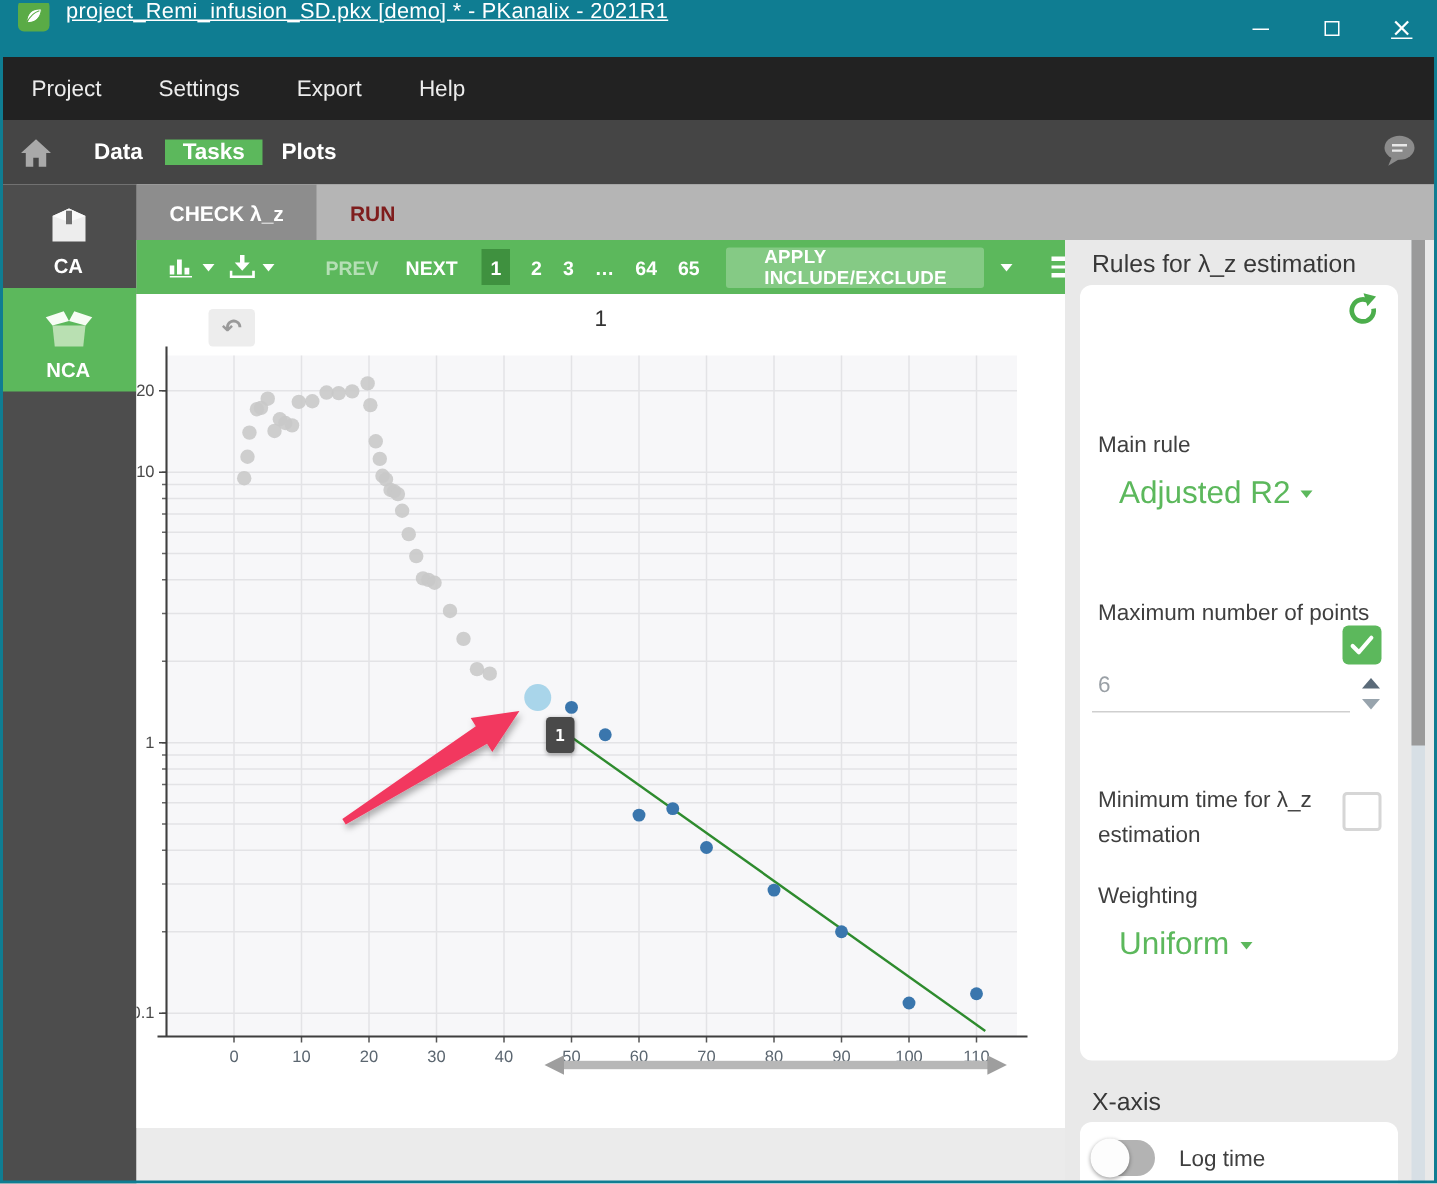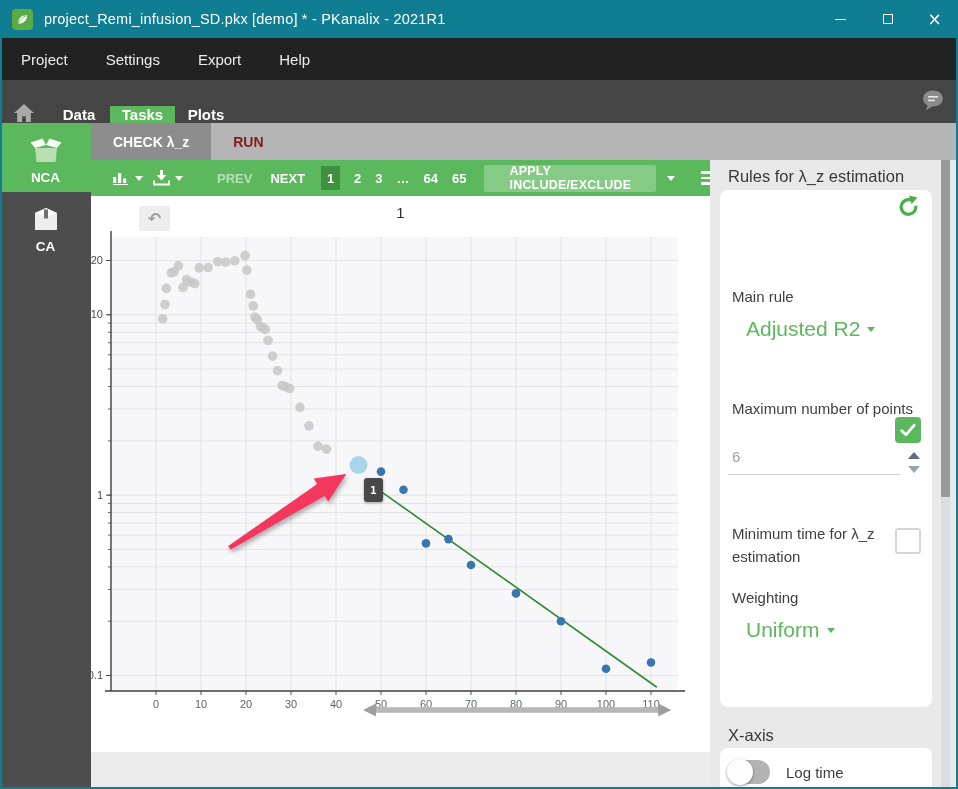--- a/index.html
+++ b/index.html
@@ -1,35 +1,35 @@
 <!DOCTYPE html>
 <html><head>
 <meta charset="utf-8">
 <style>
   * { margin:0; padding:0; box-sizing:border-box; }
   html,body { width:958px; height:789px; overflow:hidden; }
   body { font-family:"Liberation Sans","DejaVu Sans",sans-serif; background:#ebebeb; position:relative; }
   .abs { position:absolute; }
 
   
-  .titlebar { left:0; top:0; width:958px; height:38px; background:#0f7d92; display:flex; align-items:center; color:#fff; }
+  .titlebar { left:0; top:0; width:958px; height:38px; background:#0f7d92; display:flex; align-items:flex-start; color:#fff;text-decoration:underline; }
   .appicon { width:21px; height:21px; margin-left:12px; border-radius:4px; background:#5aab46; display:flex; align-items:center; justify-content:center; }
   .titletext { margin-left:11px; font-size:14.5px; letter-spacing:.2px; }
   .wincontrols { margin-left:auto; display:flex; height:100%; }
   .winbtn { width:47px; height:100%; display:flex; align-items:center; justify-content:center; color:#fff; }
   .glyph-min { width:11px; height:0; border-top:1.4px solid #fff; display:block; }
   .glyph-max { width:10px; height:10px; border:1.3px solid #fff; display:block; }
   .glyph-close { font-size:17px; font-family:"DejaVu Sans",sans-serif; line-height:1; }
 
   
   .menubar { left:0; top:38px; width:958px; height:42px; background:#222; display:flex; align-items:center; padding-left:21px; gap:38px; }
   .menuitem { color:#ececec; font-size:15px; }
 
   
-  .tabbar { left:0; top:80px; width:958px; height:43px; background:#454545; display:flex; align-items:flex-end; }
+  .tabbar { left:0; top:80px; width:958px; height:43px; background:#454545; display:flex; align-items:center; }
   .tab-home { width:48px; display:flex; align-items:center; justify-content:center; }
   .tab { width:62px; display:flex; align-items:center; justify-content:center; color:#fff; font-size:15px; font-weight:700; }
   .tab.active { background:#5cb85c; width:65px; }
   .chatbtn { position:absolute; right:13px; top:9px; }
 
   
   .subtabbar { left:91px; top:123px; width:867px; height:37px; background:#b5b5b5; display:flex; }
   .subtab { padding:0 22px; display:flex; align-items:center; color:#7f1d1d; font-size:14px; font-weight:700; }
   .subtab.active { background:#8d8d8d; color:#fff; }
 
@@ -138,35 +138,35 @@
     </svg>
   </div>
 </div>
 
 <div class="abs subtabbar">
   <div class="subtab active">CHECK λ_z</div>
   <div class="subtab">RUN</div>
 </div>
 
 <div class="abs sidebar">
+  <div class="side-item">
+    <svg width="30" height="28" viewBox="0 0 30 28">
+      <polygon points="4,8 15,3 26,8 26,25 4,25" fill="#ededed"></polygon>
+      <polygon points="4,8 15,3 26,8 15,12" fill="#fafafa"></polygon>
+      <rect x="13" y="4.5" width="4" height="9" fill="#6e6e6e"></rect>
+    </svg>
+    <span class="lbl">CA</span>
+  </div>
   <div class="side-item active">
     <svg width="34" height="28" viewBox="0 0 34 28">
       <polygon points="6,12 28,12 26.5,26 7.5,26" fill="#b9e0b2"></polygon>
       <polygon points="6,12 1.5,6.5 13.5,2.5 17,9" fill="#f6fdf4"></polygon>
       <polygon points="28,12 32.5,6.5 20.5,2.5 17,9" fill="#f6fdf4"></polygon>
     </svg>
     <span class="lbl">NCA</span>
-  </div>
-  <div class="side-item">
-    <svg width="30" height="28" viewBox="0 0 30 28">
-      <polygon points="4,8 15,3 26,8 26,25 4,25" fill="#ededed"></polygon>
-      <polygon points="4,8 15,3 26,8 15,12" fill="#fafafa"></polygon>
-      <rect x="13" y="4.5" width="4" height="9" fill="#6e6e6e"></rect>
-    </svg>
-    <span class="lbl">CA</span>
   </div>
 </div>
 
 <div class="abs toolbar">
   <div class="tbicon">
     <svg width="17" height="14" viewBox="0 0 17 14">
       <rect x="0" y="6" width="3.2" height="6" fill="#fff"></rect>
         <rect x="5" y="2" width="3.2" height="10" fill="#fff"></rect>
         <rect x="10" y="7.5" width="3.2" height="4.5" fill="#fff"></rect>
         <rect x="0" y="13" width="15" height="1.3" fill="#fff"></rect>

